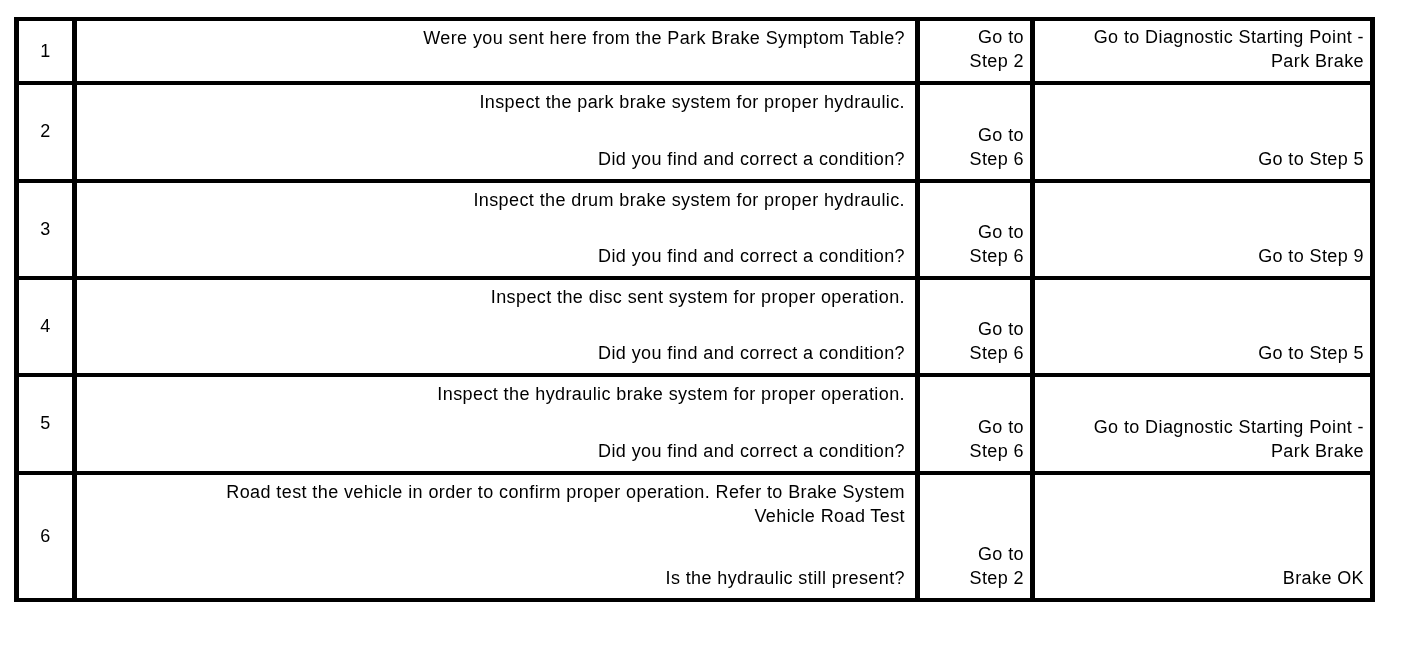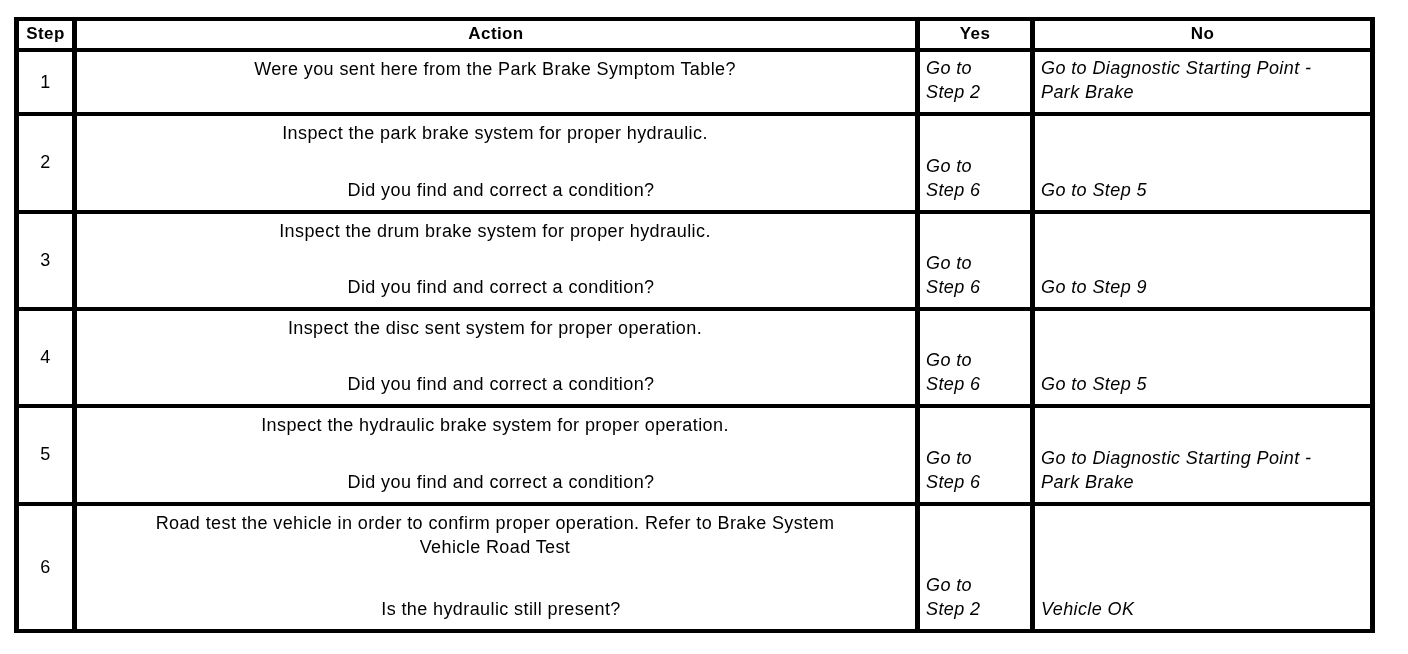--- a/index.html
+++ b/index.html
@@ -42,58 +42,51 @@
   tr.row-4   { height: 97px; }
   tr.row-5   { height: 98px; }
   tr.row-6   { height: 127px; }
   td.step-cell {
     text-align: center;
     vertical-align: middle;
     padding: 0 2px;
   }
   td.action-cell {
     position: relative;
-    text-align: center;
+    text-align: right;
     vertical-align: top;
     padding: 5px 10px 8px 8px;
     white-space: pre-line;
   }
   td.action-cell .question {
     position: absolute;
     left: 20px;
     right: 10px;
     bottom: 7px;
     white-space: pre-line;
   }
   td.yes-cell,
   td.no-cell {
-    text-align: left;
+    text-align: right;
     vertical-align: bottom;
     padding: 4px 6px 7px 6px;
     white-space: pre-line;
-    font-style: italic;
   }
 </style>
 </head>
 <body>
 
 <table class="diag">
   <colgroup>
     <col style="width:58px">
     <col style="width:843px">
     <col style="width:115px">
     <col style="width:340px">
   </colgroup>
   <tbody>
-      <tr class="hdr">
-    <th>Step</th>
-    <th>Action</th>
-    <th>Yes</th>
-    <th>No</th>
-  </tr>
 
   <tr class="row-1">
     <td class="step-cell">1</td>
     <td class="action-cell"><span>Were you sent here from the Park Brake Symptom Table?</span><span class="question"></span></td>
     <td class="yes-cell">Go to
 Step 2</td>
     <td class="no-cell">Go to Diagnostic Starting Point -
 Park Brake</td>
   </tr>
 
@@ -129,16 +122,16 @@
     <td class="no-cell">Go to Diagnostic Starting Point -
 Park Brake</td>
   </tr>
 
   <tr class="row-6">
     <td class="step-cell">6</td>
     <td class="action-cell"><span>Road test the vehicle in order to confirm proper operation. Refer to Brake System
 Vehicle Road Test</span><span class="question">Is the hydraulic still present?</span></td>
     <td class="yes-cell">Go to
 Step 2</td>
-    <td class="no-cell">Vehicle OK</td>
+    <td class="no-cell">Brake OK</td>
   </tr>
 </tbody>
   </table>
 
 </body></html>

